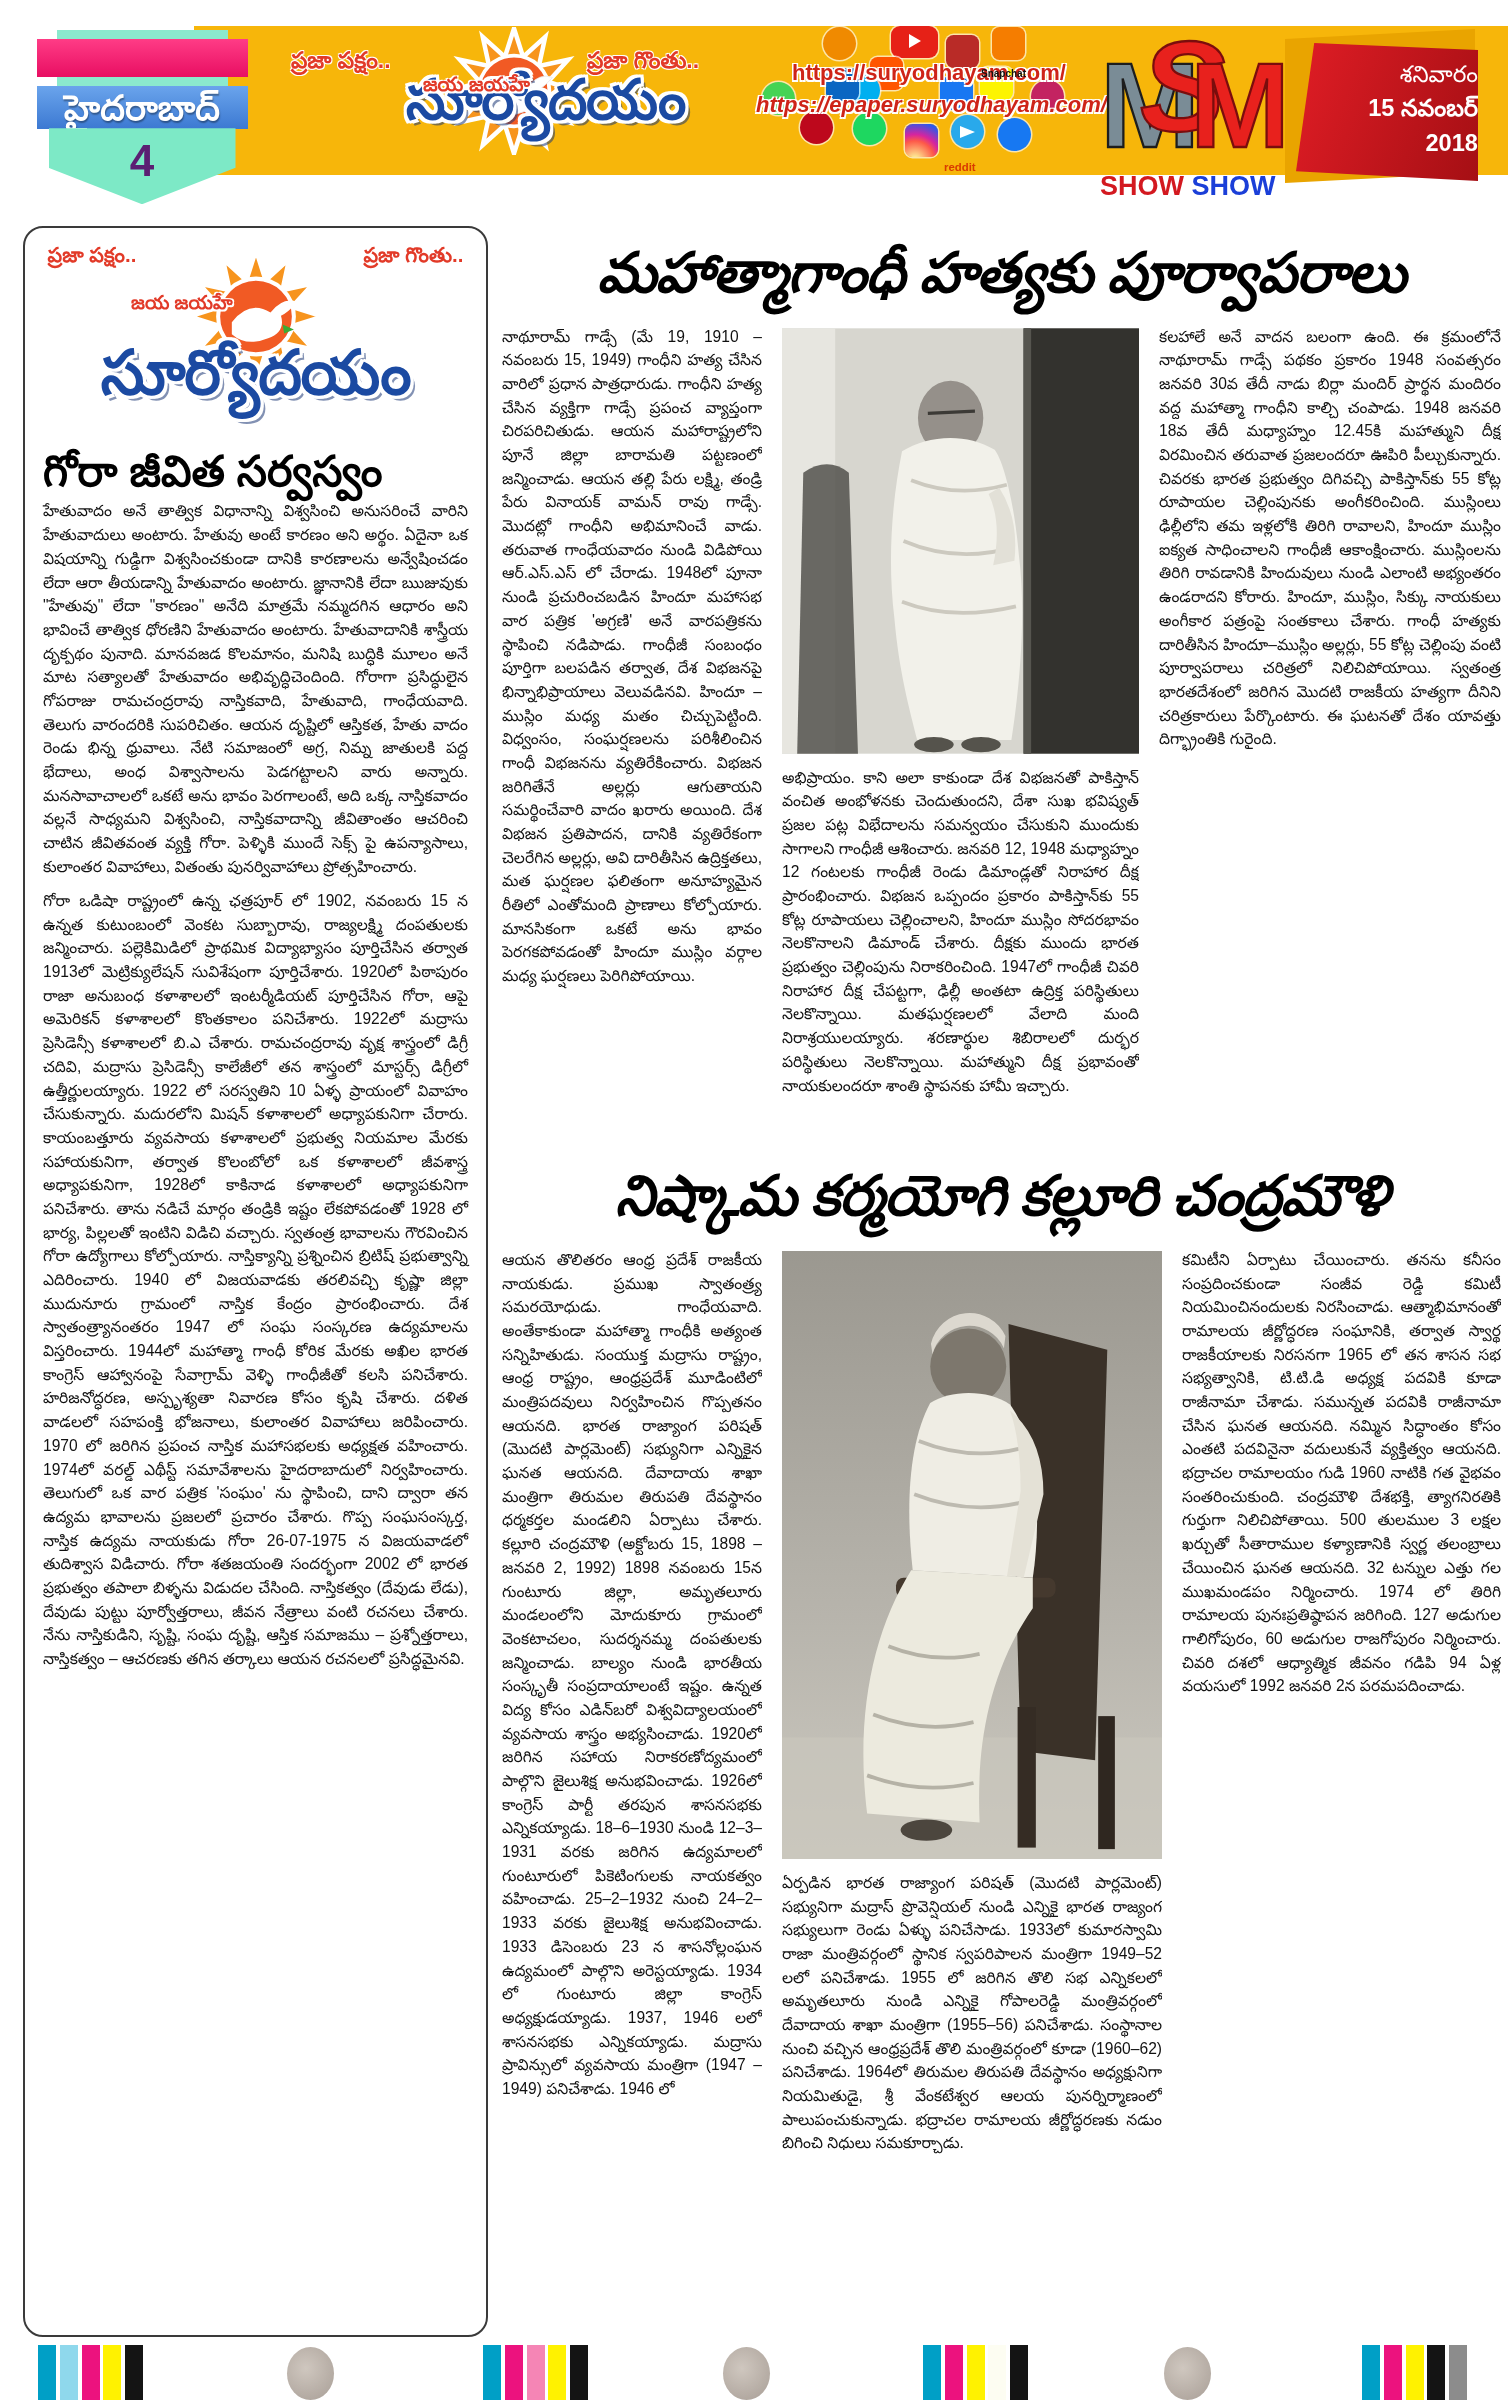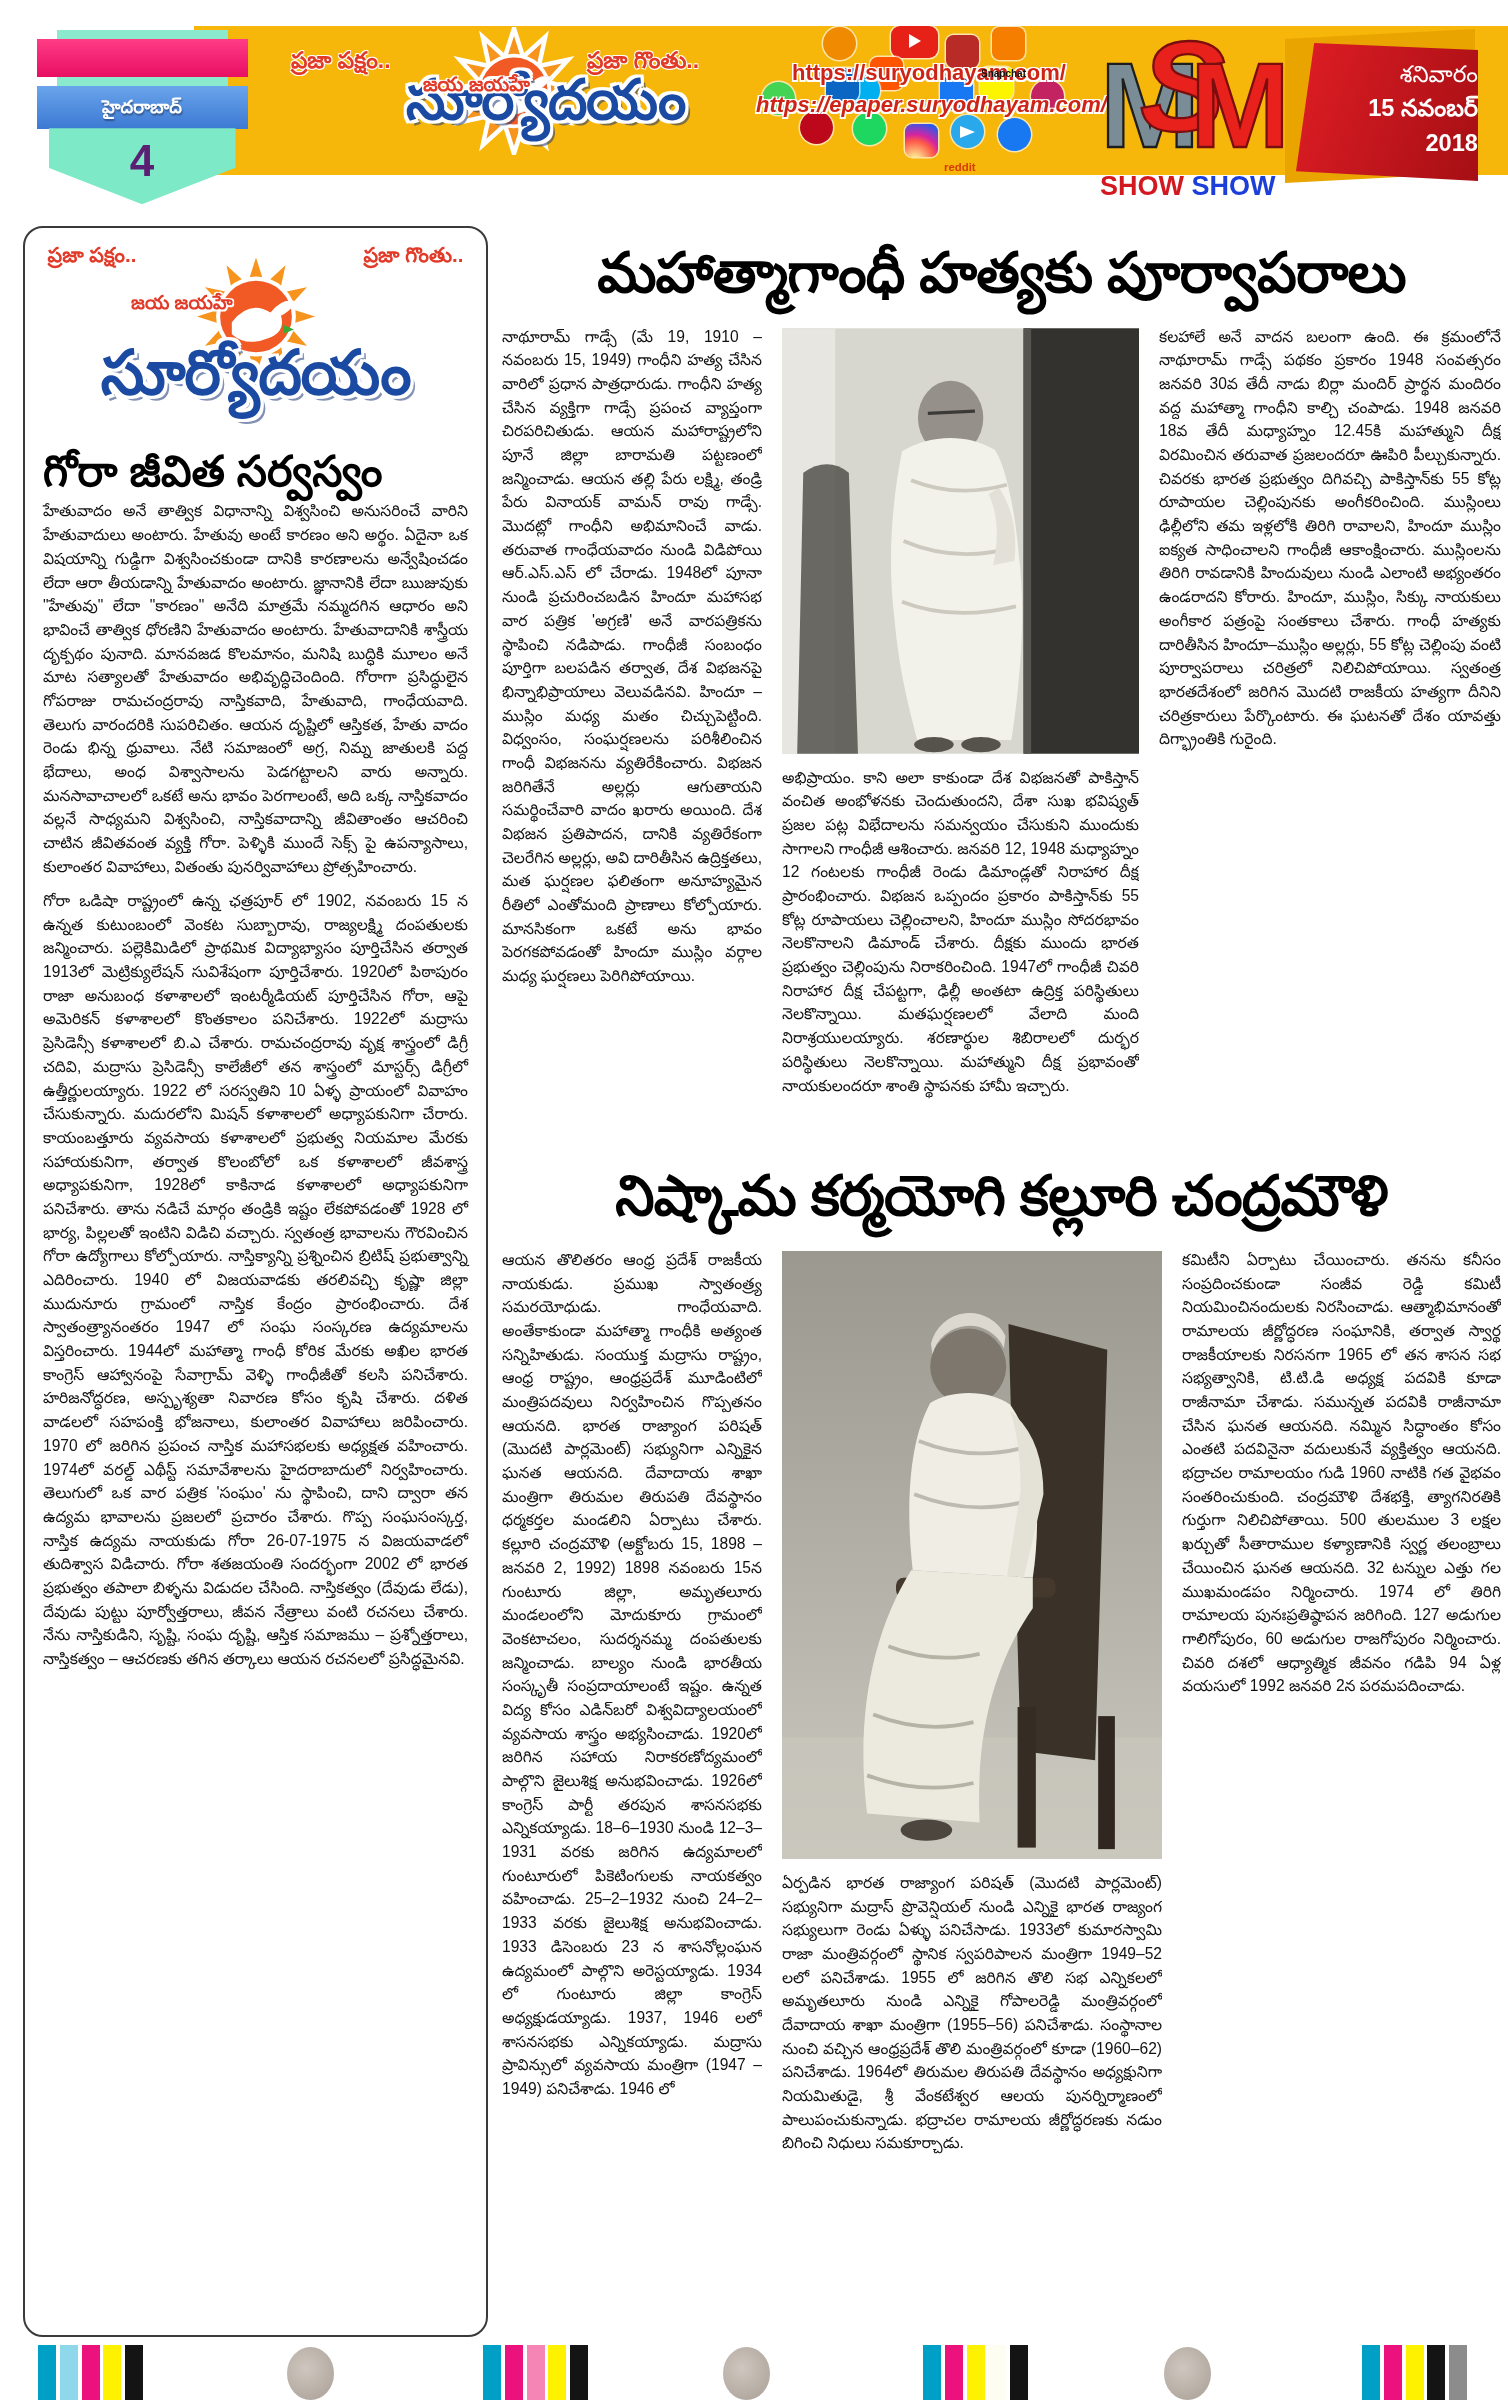--- a/index.html
+++ b/index.html
@@ -5,21 +5,21 @@
   html,body{margin:0;padding:0;background:#fff;}
   body{width:1508px;height:2401px;position:relative;font-family:"Liberation Sans",sans-serif;color:#111;overflow:hidden;}
   .abs{position:absolute;}
 
   
   .yellow-band{left:194px;top:26px;width:1315px;height:149px;background:#F7B60A;}
   .badge{left:32px;top:30px;width:220px;text-align:center;z-index:5;}
   .badge .mint-sliver{width:171px;height:9px;background:#8BE9CD;margin:0 auto;}
   .badge .pink{width:211px;height:38px;background:linear-gradient(#FF3C86,#E80E62);margin:0 auto;}
   .badge .blue{width:211px;height:43px;background:linear-gradient(#6AA4EC,#3C79D2);margin:0 auto;
-    color:#fff;font-size:18px;font-weight:bold;line-height:43px;text-shadow:0.8px 1.5px 1.5px rgba(0,0,0,.35);}
+    color:#fff;font-size:35px;font-weight:bold;line-height:43px;text-shadow:0.8px 1.5px 1.5px rgba(0,0,0,.35);}
   .badge .shield{width:187px;height:76px;background:#7DE9C6;margin:-0.8px auto 0;
     clip-path:polygon(0 0,100% 0,100% 52%,50% 100%,0 52%);
     color:#5B1F73;font-size:44px;font-weight:900;line-height:65px;}
   .tagline{color:#E23A28;font-size:23px;font-weight:bold;z-index:3;
     text-shadow:-0.8px -0.8px 0 #fff,0.8px -0.8px 0 #fff,-0.8px 0.8px 0 #fff,0.8px 0.8px 0 #fff;}
   .tag-l{left:291px;top:47px;} .tag-r{left:587px;top:47px;}
   .sun-wrap{left:450px;top:27px;width:128px;height:128px;z-index:2;}
   .jaya{left:423px;top:73px;color:#E23A28;font-size:20px;font-weight:bold;z-index:4;
     text-shadow:-1.5px -1.5px 0 #fff,1.5px -1.5px 0 #fff,-1.5px 1.5px 0 #fff,1.5px 1.5px 0 #fff;}
   .mast-word{left:310px;top:67px;width:471px;text-align:center;font-size:56px;font-weight:800;color:#1B4AA2;z-index:3;letter-spacing:-1.5px;
@@ -66,21 +66,21 @@
     text-shadow:-1.5px -1.5px 0 #fff,1.5px -1.5px 0 #fff,-1.5px 1.5px 0 #fff,1.5px 1.5px 0 #fff;}
   .mini-mast .mword{position:absolute;left:0;bottom:0;width:100%;text-align:center;font-size:62px;font-weight:800;color:#1B4AA2;z-index:2;letter-spacing:-1.5px;
     text-shadow:-3px -3px 0 #fff,3px -3px 0 #fff,-3px 3px 0 #fff,3px 3px 0 #fff,0 -3px 0 #fff,0 3px 0 #fff,-3px 0 0 #fff,3px 0 0 #fff,4.6px 5.3px 0 rgba(27,54,116,.55);}
   .kicker{font-size:43px;font-weight:700;color:#000;margin:23px 0 3px;line-height:1.15;}
   .big-title{font-size:84px;font-weight:800;color:#000;line-height:1.02;margin:0 0 20px;}
   .bodytext{font-size:15.6px;line-height:1.52;text-align:justify;color:#101010;}
   .bodytext p{margin:0 0 10.6px;}
 
   
   .main{left:502px;top:242px;width:999px;}
-  .art-title{font-size:56px;font-weight:800;text-align:center;color:#000;margin:0 0 21px;letter-spacing:-0.8px;line-height:1.1;}
+  .art-title{font-size:56px;font-weight:800;text-align:center;color:#000;margin:0 0 21px;letter-spacing:-0.8px;line-height:1.1;font-style:italic;}
   .cols{display:flex;gap:20px;overflow:hidden;}
   .a1 .cols{height:827px;}
   .a2 .cols{height:1085px;}
   .col{overflow:hidden;}
   .c-narrow{width:260px;flex:none;}
   .c-mid1{width:357px;flex:none;}
   .c-mid2{width:380px;flex:none;}
   .c-rest{flex:1;}
   .photo{display:block;margin:3px 0 12px;}
   .a2{margin-top:13.7px;}

